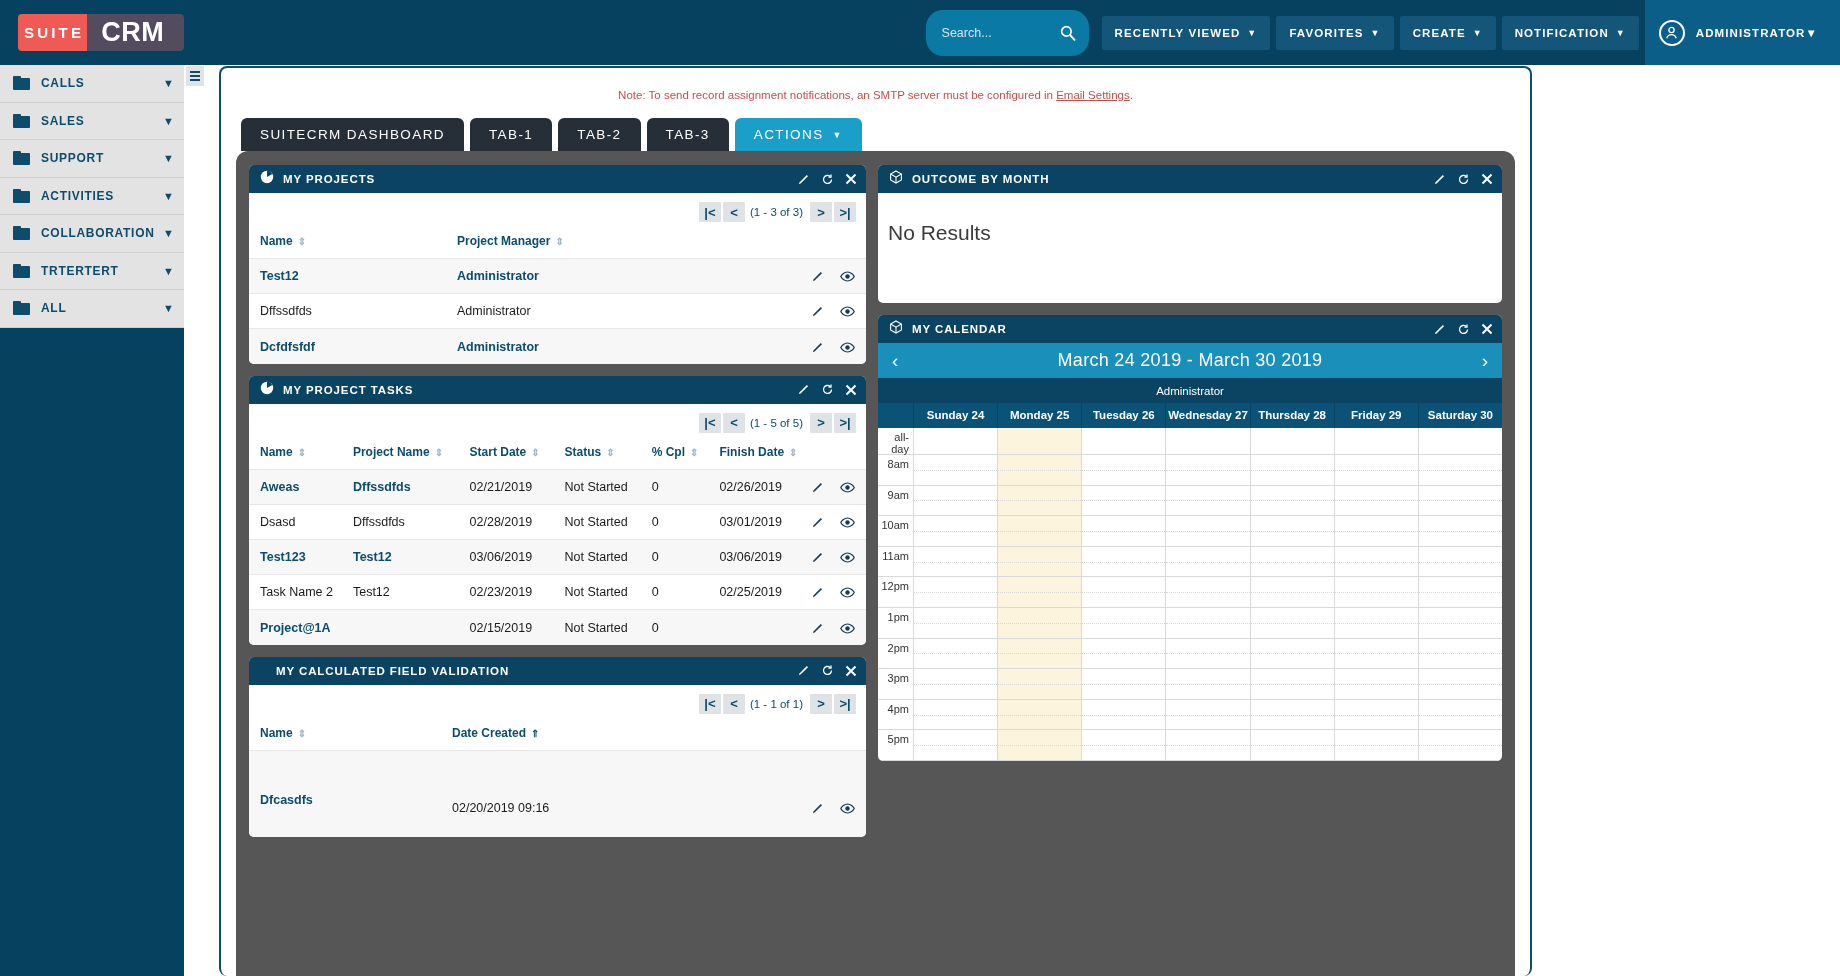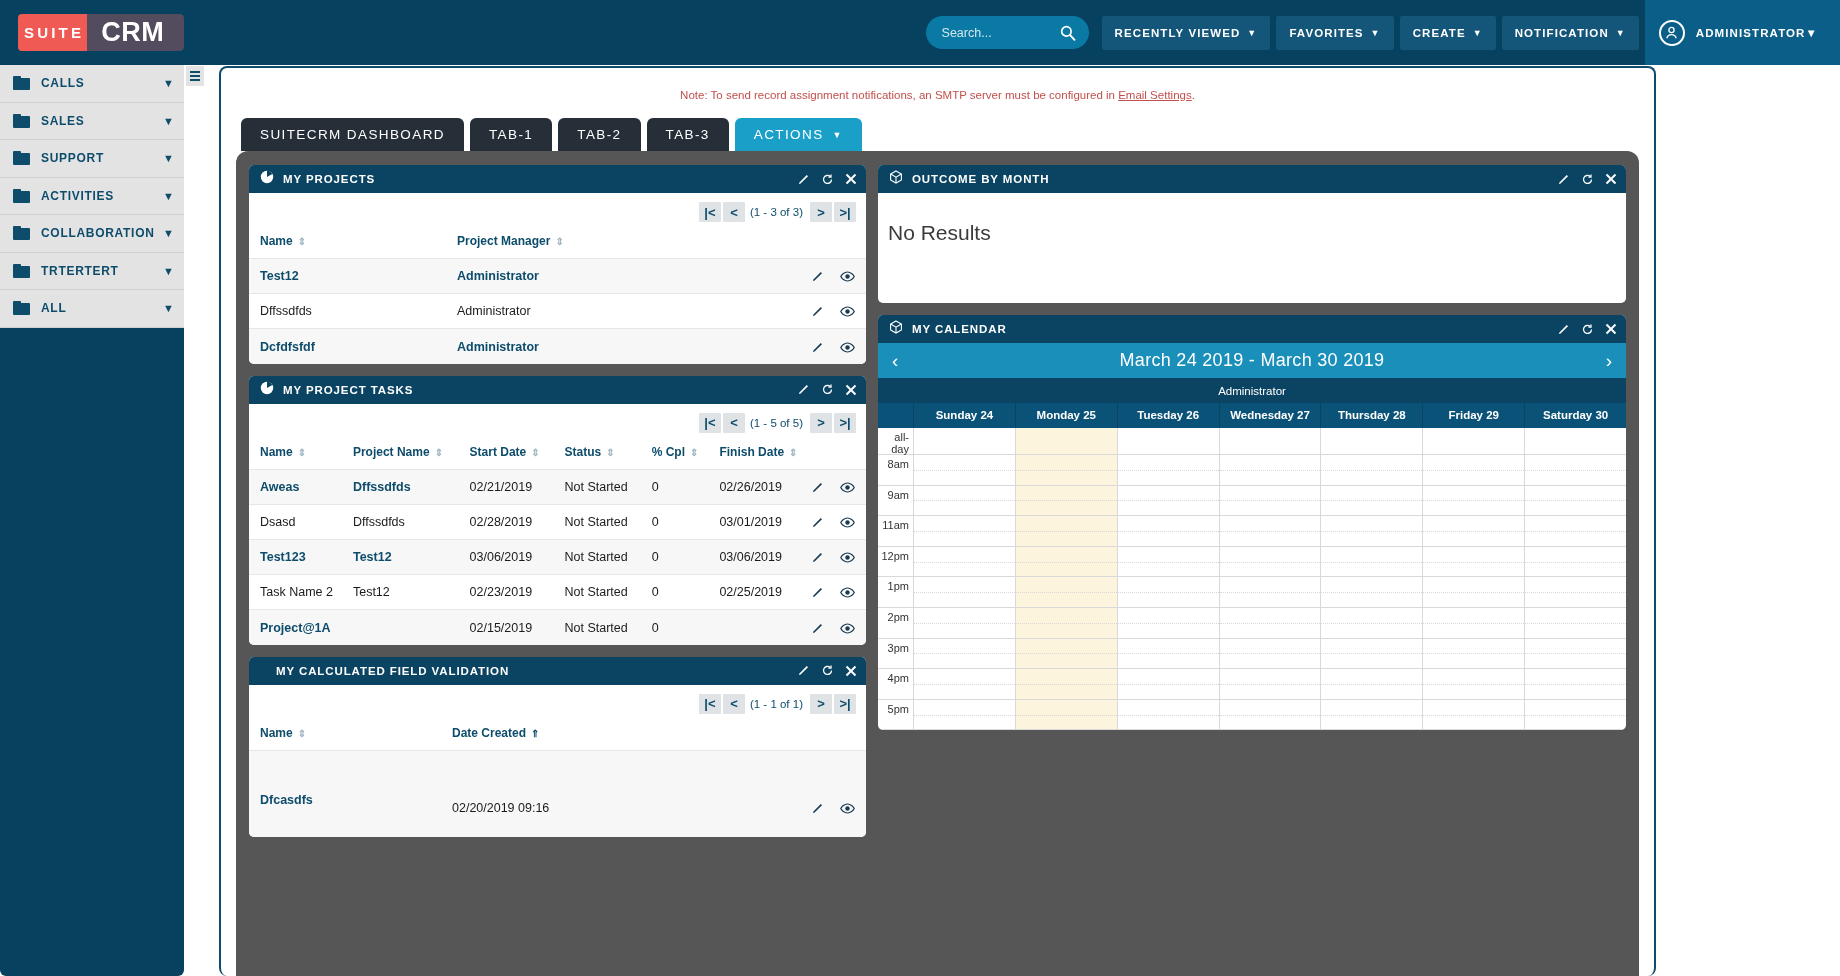--- a/index.html
+++ b/index.html
@@ -25,21 +25,21 @@
   }
   .logo-crm {
     background: #534b5e; color: #ffffff; display: flex; align-items: center;
     padding: 0 20px 0 14px; font-size: 27px; font-weight: bold; letter-spacing: 0.5px;
     margin-left: -14px; border-radius: 0 4px 4px 0;
   }
   .nav-right {
     margin-left: auto; display: flex; align-items: center; height: 65px;
   }
   .searchbox {
-    width: 163px; height: 33px; background: #0a7aa5; border-radius: 17px;
+    width: 163px; height: 46px; background: #0a7aa5; border-radius: 17px;
     display: flex; align-items: center; padding: 0 10px 0 16px; margin-right: 13px;
     position: relative;
   }
   .searchbox input {
     background: transparent; border: none; outline: none; color: #ffffff;
     font-size: 12.5px; width: 118px; font-family: "Liberation Sans", sans-serif;
   }
   .searchbox input::placeholder { color: #d4e7ef; }
   .search-icon { width: 16px; height: 16px; color: #ffffff; display: flex; }
   .navbtn {
@@ -55,21 +55,20 @@
     font-size: 11.5px; font-weight: bold; letter-spacing: 1.1px; cursor: pointer;
   }
   .avatar-circle {
     width: 26px; height: 26px; border: 2px solid #ffffff; border-radius: 50%;
     margin-right: 11px; display: flex; align-items: center; justify-content: center;
   }
   
   .sidebar {
     position: absolute; left: 0; top: 65px; width: 184px; height: 911px;
     background: #064260;
-    border-radius: 6px;
   }
   .side-list { background: #e3e3e3; }
   .side-item {
     height: 37.5px; display: flex; align-items: center; padding: 0 10px 0 13px;
     border-bottom: 1px solid #cfcfcf; cursor: pointer;
   }
   .folder-icon {
     width: 17px; height: 14px; margin-right: 11px; position: relative; flex: none;
   }
   .folder-icon::before {
@@ -85,21 +84,21 @@
   }
   .side-chevron { color: #0d4c6b; font-size: 11px; }
   .ham {
     position: absolute; left: 186px; top: 66px; width: 18px; height: 20px;
     background: #e3e3e3; display: flex; flex-direction: column;
     justify-content: center; align-items: center; gap: 2.5px; cursor: pointer;
   }
   .ham span { display: block; width: 10px; height: 1.5px; background: #0d4c6b; }
   
   .main {
-    position: absolute; left: 219px; top: 66px; width: 1437px; height: 910px;
+    position: absolute; left: 219px; top: 66px; width: 1313px; height: 910px;
     background: #ffffff; border: 2px solid #0d4c6b; border-radius: 8px;
     border-bottom: none; overflow: hidden;
   }
   .note {
     text-align: center; font-size: 11.5px; color: #c0504d; padding-top: 21px;
   }
   .note a { color: #c0504d; }
   .tabrow {
     display: flex; align-items: flex-end; padding-left: 20px; margin-top: 17px; height: 33px;
   }
@@ -731,20 +730,30 @@
             <div class="gut">9am</div>
             <div class="cell"></div>
             <div class="cell hl"></div>
             <div class="cell"></div>
             <div class="cell"></div>
             <div class="cell"></div>
             <div class="cell"></div>
             <div class="cell"></div>
           </div>
           <div class="cal-row">
+            <div class="gut">10am</div>
+            <div class="cell"></div>
+            <div class="cell hl"></div>
+            <div class="cell"></div>
+            <div class="cell"></div>
+            <div class="cell"></div>
+            <div class="cell"></div>
+            <div class="cell"></div>
+          </div>
+          <div class="cal-row">
             <div class="gut">11am</div>
             <div class="cell"></div>
             <div class="cell hl"></div>
             <div class="cell"></div>
             <div class="cell"></div>
             <div class="cell"></div>
             <div class="cell"></div>
             <div class="cell"></div>
           </div>
           <div class="cal-row">

